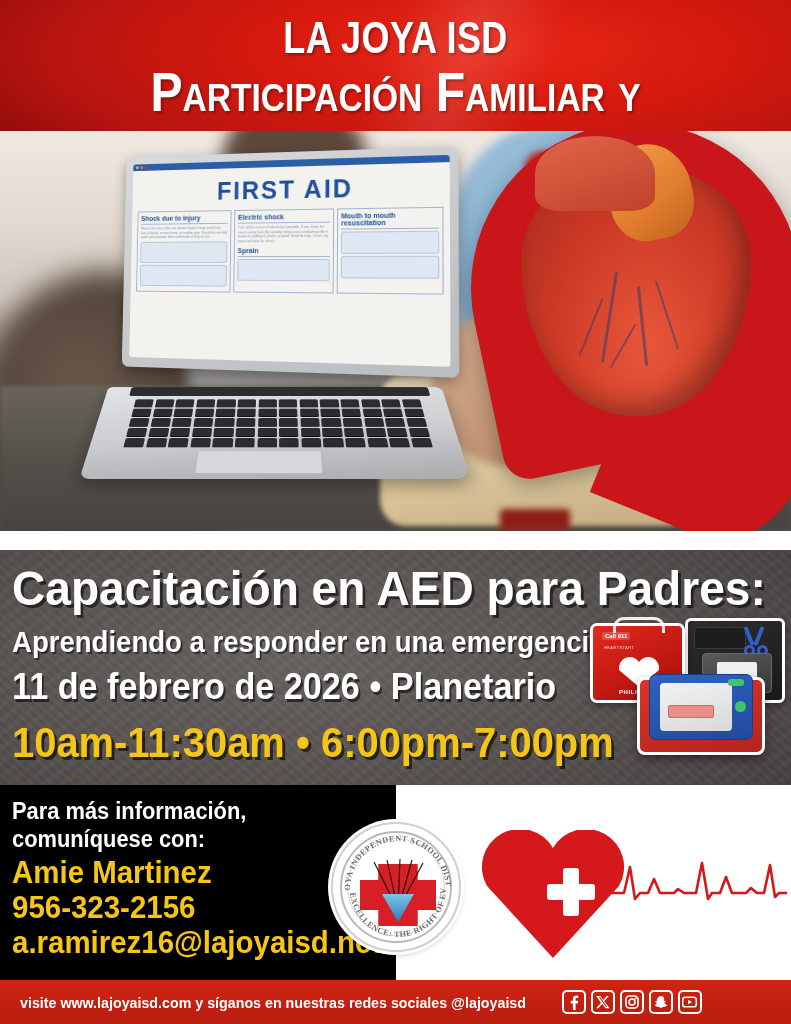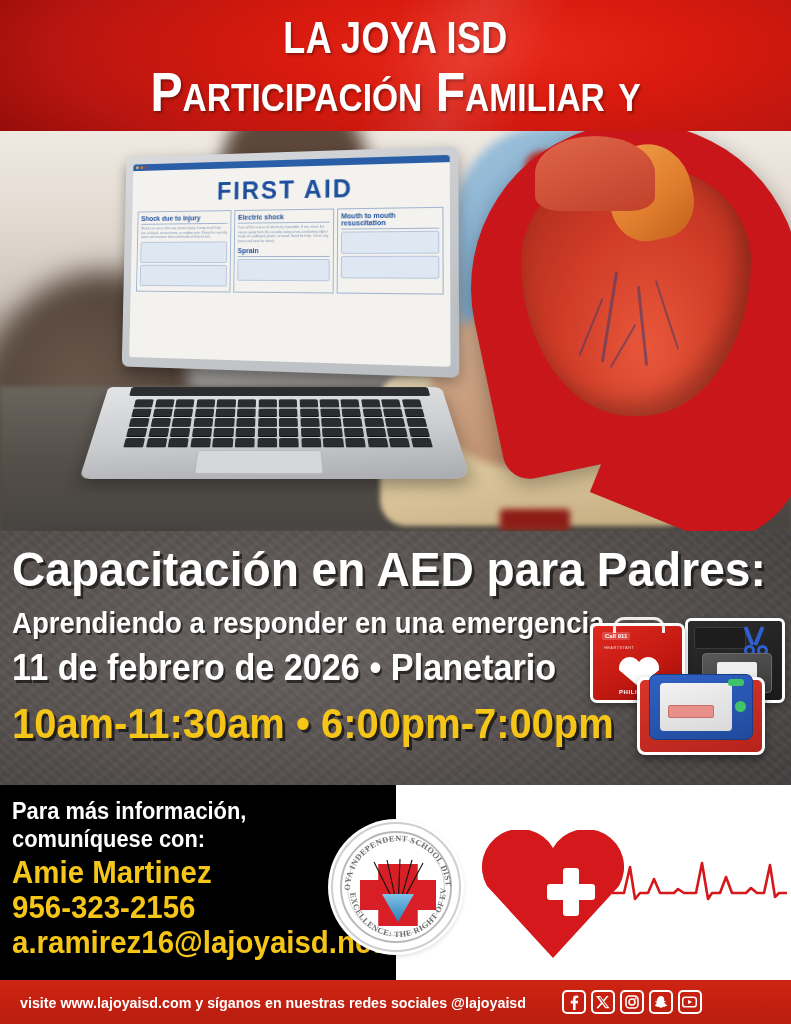--- a/index.html
+++ b/index.html
@@ -167,21 +167,21 @@
   }
   .heart-org:after{
     content:""; position:absolute; left:6%; top:-30px; width:120px; height:75px;
     background:linear-gradient(160deg,#e0664a 0%, #c1402a 100%);
     border-radius:50% 50% 20% 20%;
   }
   .vein{ position:absolute; background:#3b3b6b; opacity:.55; border-radius:2px; }
 
   
   .infoband{
-    position:absolute; left:0; top:531px; width:791px; height:254px;
+    position:absolute; left:0; top:550px; width:791px; height:254px;
     background:
       repeating-linear-gradient(42deg, rgba(255,255,255,.018) 0 3px, rgba(0,0,0,.022) 3px 7px),
       repeating-linear-gradient(-38deg, rgba(255,255,255,.015) 0 5px, rgba(0,0,0,.02) 5px 11px),
       radial-gradient(ellipse 620px 230px at 38% 42%, #686360 0%, #57524f 55%, #434040 100%);
     overflow:hidden;
   }
   .info-title{
     position:absolute; left:12px; top:13px; color:#fff;
     font-weight:bold; font-size:48px; line-height:52px; white-space:nowrap;
     transform:scaleX(.96); transform-origin:left center;

